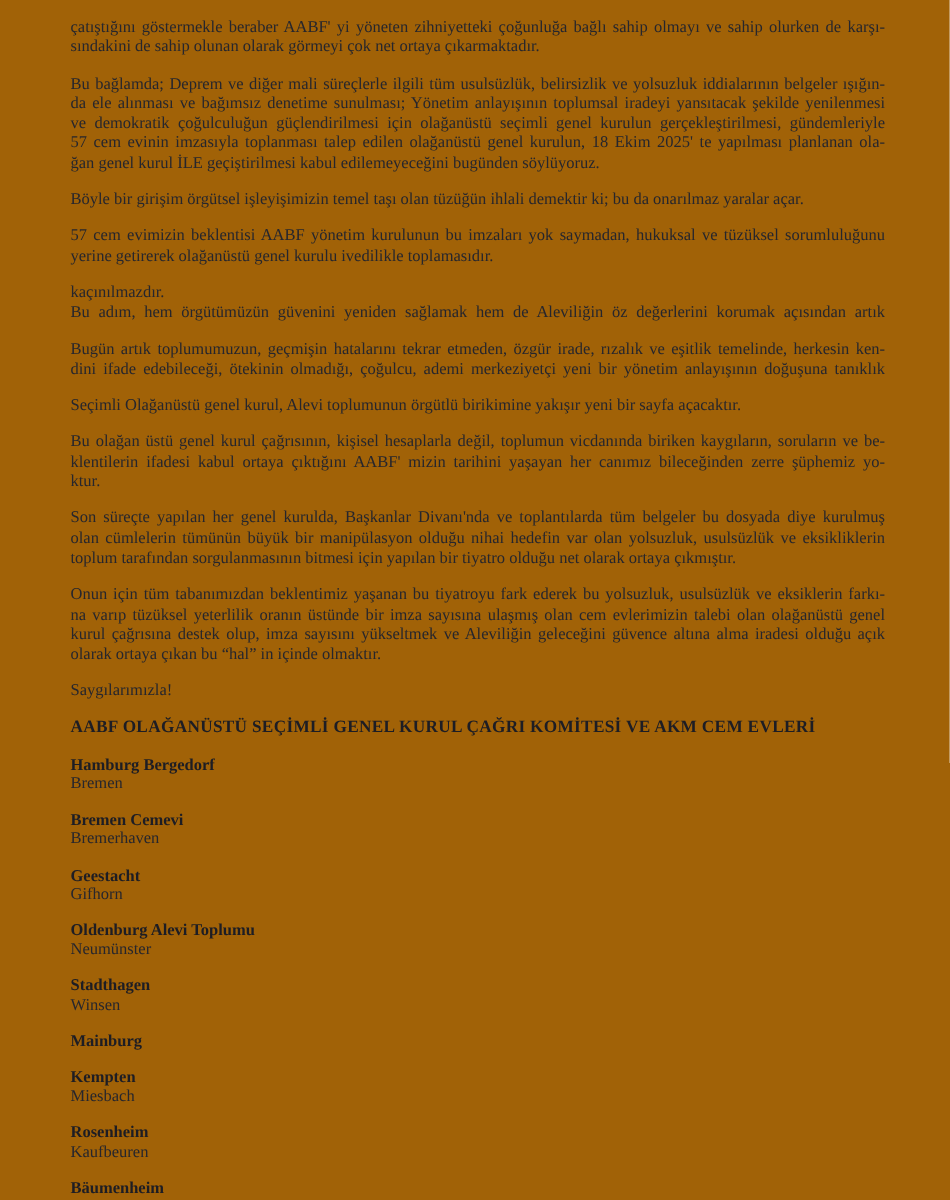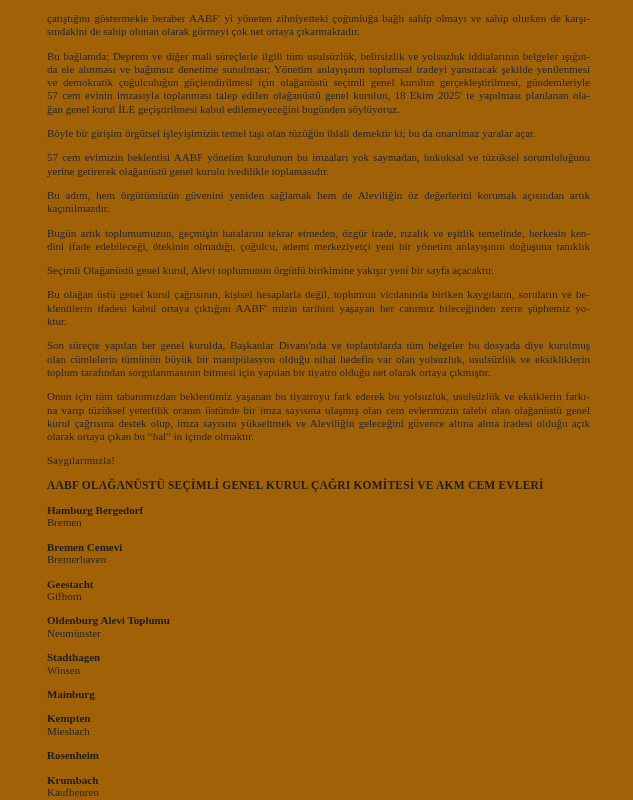--- a/index.html
+++ b/index.html
@@ -60,22 +60,22 @@
         <div class="pline last">ğan genel kurul İLE geçiştirilmesi kabul edilemeyeceğini bugünden söylüyoruz.</div>
       </div>
       <div class="para">
         <div class="pline last">Böyle bir girişim örgütsel işleyişimizin temel taşı olan tüzüğün ihlali demektir ki; bu da onarılmaz yaralar açar.</div>
       </div>
       <div class="para">
         <div class="pline">57 cem evimizin beklentisi AABF yönetim kurulunun bu imzaları yok saymadan, hukuksal ve tüzüksel sorumluluğunu</div>
         <div class="pline last">yerine getirerek olağanüstü genel kurulu ivedilikle toplamasıdır.</div>
       </div>
       <div class="para">
+        <div class="pline last">kaçınılmazdır.</div>
         <div class="pline">Bu adım, hem örgütümüzün güvenini yeniden sağlamak hem de Aleviliğin öz değerlerini korumak açısından artık</div>
-        <div class="pline last">kaçınılmazdır.</div>
       </div>
       <div class="para">
         <div class="pline">Bugün artık toplumumuzun, geçmişin hatalarını tekrar etmeden, özgür irade, rızalık ve eşitlik temelinde, herkesin ken-</div>
         <div class="pline">dini ifade edebileceği, ötekinin olmadığı, çoğulcu, ademi merkeziyetçi yeni bir yönetim anlayışının doğuşuna tanıklık</div>
       </div>
       <div class="para">
         <div class="pline last">Seçimli Olağanüstü genel kurul, Alevi toplumunun örgütlü birikimine yakışır yeni bir sayfa açacaktır.</div>
       </div>
       <div class="para">
         <div class="pline">Bu olağan üstü genel kurul çağrısının, kişisel hesaplarla değil, toplumun vicdanında biriken kaygıların, soruların ve be-</div>
@@ -104,21 +104,20 @@
       <div class="sig bold">Geestacht</div>
       <div class="sig">Gifhorn</div>
       <div class="sig bold">Oldenburg Alevi Toplumu</div>
       <div class="sig">Neumünster</div>
       <div class="sig bold">Stadthagen</div>
       <div class="sig">Winsen</div>
       <div class="sig bold">Mainburg</div>
       <div class="sig bold">Kempten</div>
       <div class="sig">Miesbach</div>
       <div class="sig bold">Rosenheim</div>
-      <div class="sig bold">Krumbach</div>
       <div class="sig">Kaufbeuren</div>
       <div class="sig bold">Bäumenheim</div>
       <div class="sig">Augsburg</div>
       <div class="sig bold">Regensburg</div>
       <div class="sig">Aachen</div>
       <div class="sig bold">Alt Oberhausen</div>
     </div>
 </div>
 
 </body></html>

